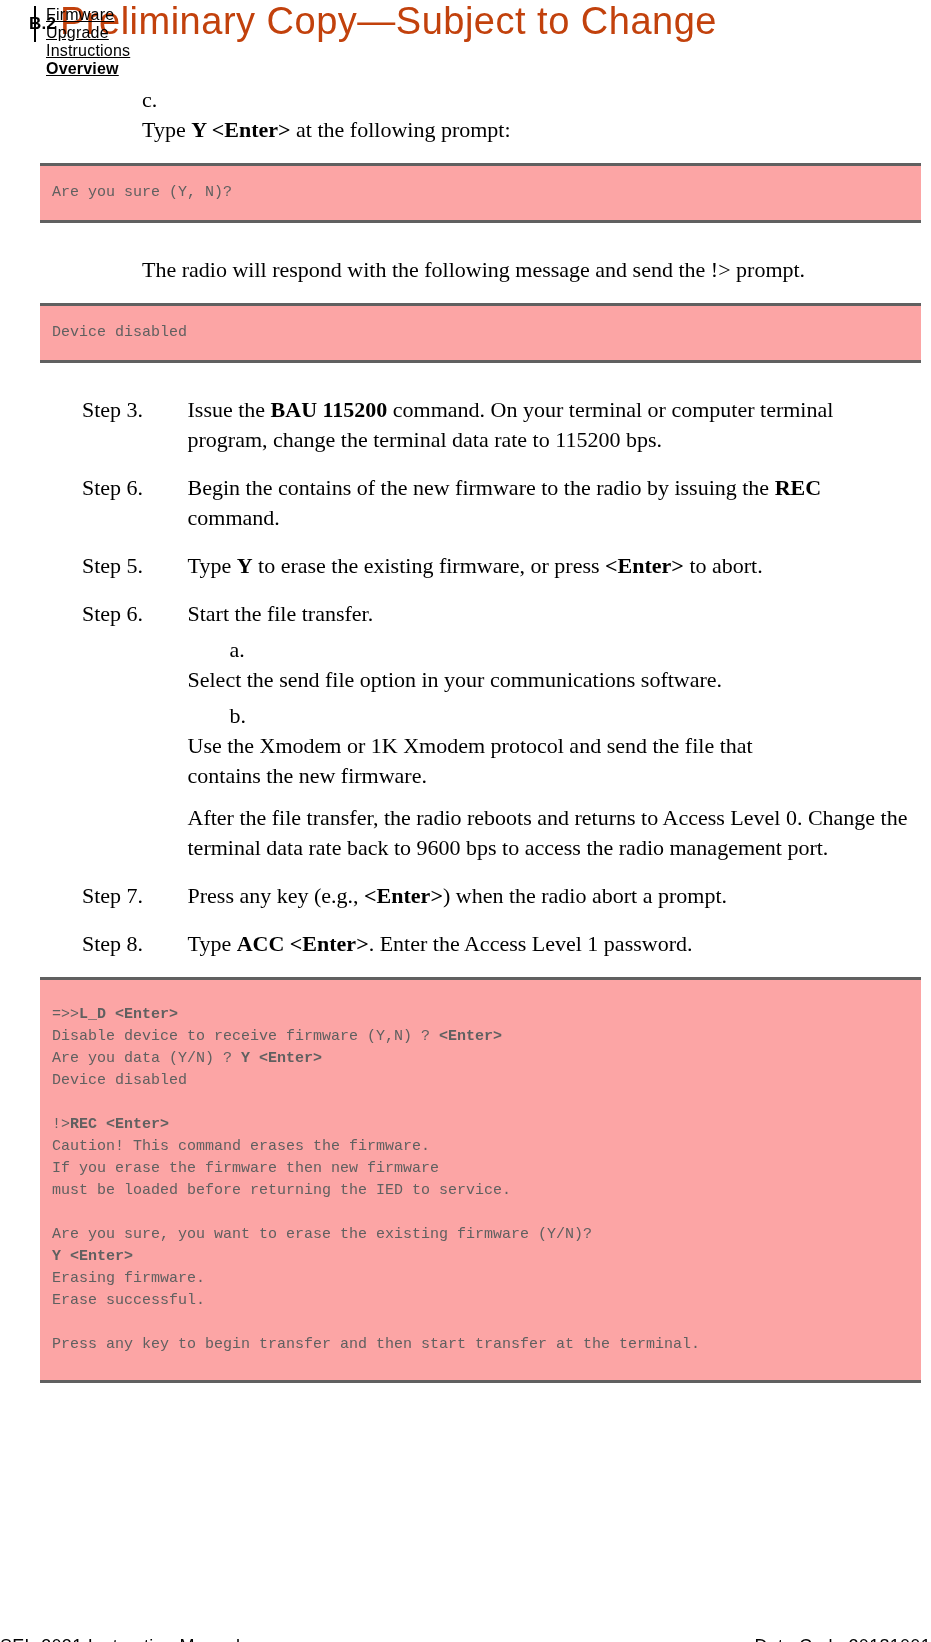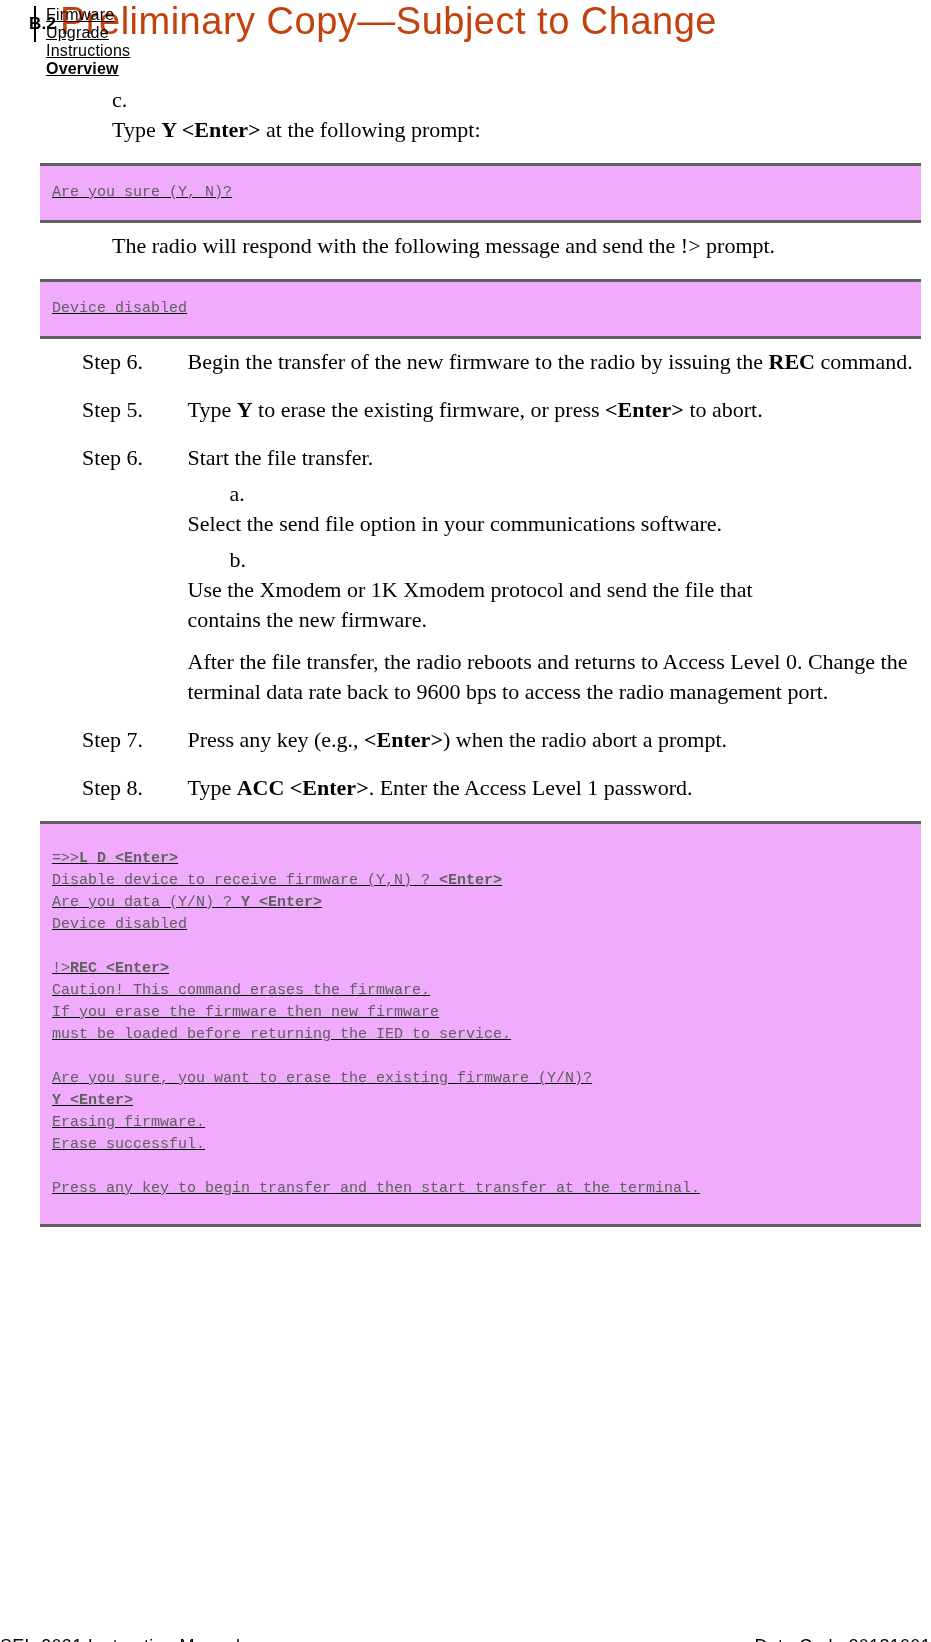--- a/index.html
+++ b/index.html
@@ -78,21 +78,21 @@
   }
   .content {
     position: absolute;
     top: 85px;
     left: 40px;
     right: 10px;
   }
   .body-text {
     font-size: 22px;
     line-height: 30px;
-    margin-left: 72px;
+    margin-left: 102px;
   }
   .sub-step {
     margin-bottom: 18px;
   }
   .sub-step-letter {
     display: inline-block;
     width: 46px;
     vertical-align: top;
   }
   .sub-step-text {
@@ -127,26 +127,25 @@
     width: 46px;
     vertical-align: top;
     margin-left: 42px;
   }
   .step-body .sub-text {
     display: inline-block;
     width: calc(100% - 92px);
     vertical-align: top;
   }
   .codebox {
-    margin: 14px 0 8px 0;
+    margin: 14px 0 32px 0;
     border-top: 3px solid #606060;
     border-bottom: 3px solid #606060;
-    background: #f0abfc;
+    background: #fca5a5;
     padding: 24px 12px;
-    text-decoration: underline;
   }
   .codebox.small {
     padding: 16px 12px;
   }
   .codebox pre {
     margin: 0;
     font-family: "Courier New", Courier, monospace;
     font-size: 15px;
     line-height: 22px;
     color: #606060;
@@ -203,25 +202,31 @@
     <div class="codebox small">
       <pre>Are you sure (Y, N)?</pre>
     </div>
 
     <div class="body-text" style="margin-bottom:18px">The radio will respond with the following message and send the !&gt; prompt.</div>
 
     <div class="codebox small">
       <pre>Device disabled</pre>
     </div>
 
+    <div class="step-row">
+      <span class="step-label">Step 3.</span>
+      <span class="step-body">
+        <span>Issue the </span><b>BAU 115200</b><span> command. On your terminal or computer terminal program, change the terminal data rate to 115200 bps.</span>
+      </span>
+    </div>
 
     <div class="step-row">
       <span class="step-label">Step 6.</span>
       <span class="step-body">
-        <span>Begin the transfer of the new firmware to the radio by issuing the </span><b>REC</b><span> command.</span>
+        <span>Begin the contains of the new firmware to the radio by issuing the </span><b>REC</b><span> command.</span>
       </span>
     </div>
 
     <div class="step-row">
       <span class="step-label">Step 5.</span>
       <span class="step-body">
         <span>Type </span><b>Y</b><span> to erase the existing firmware, or press </span><b>&lt;Enter&gt;</b><span> to abort.</span>
       </span>
     </div>
 

